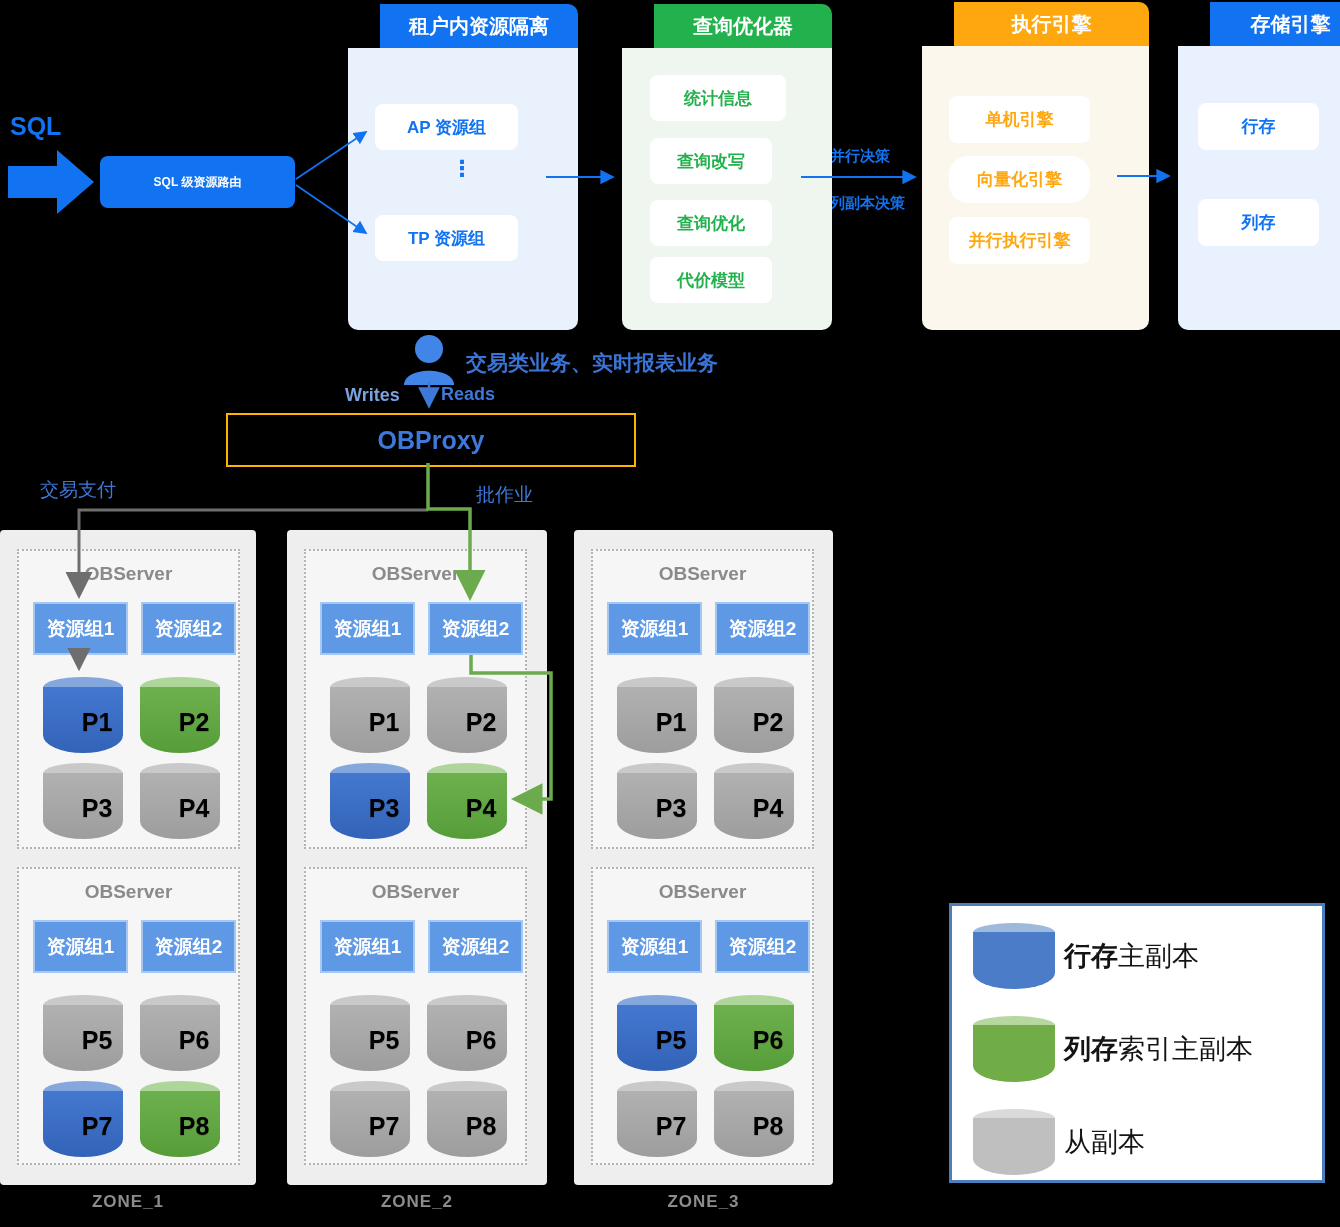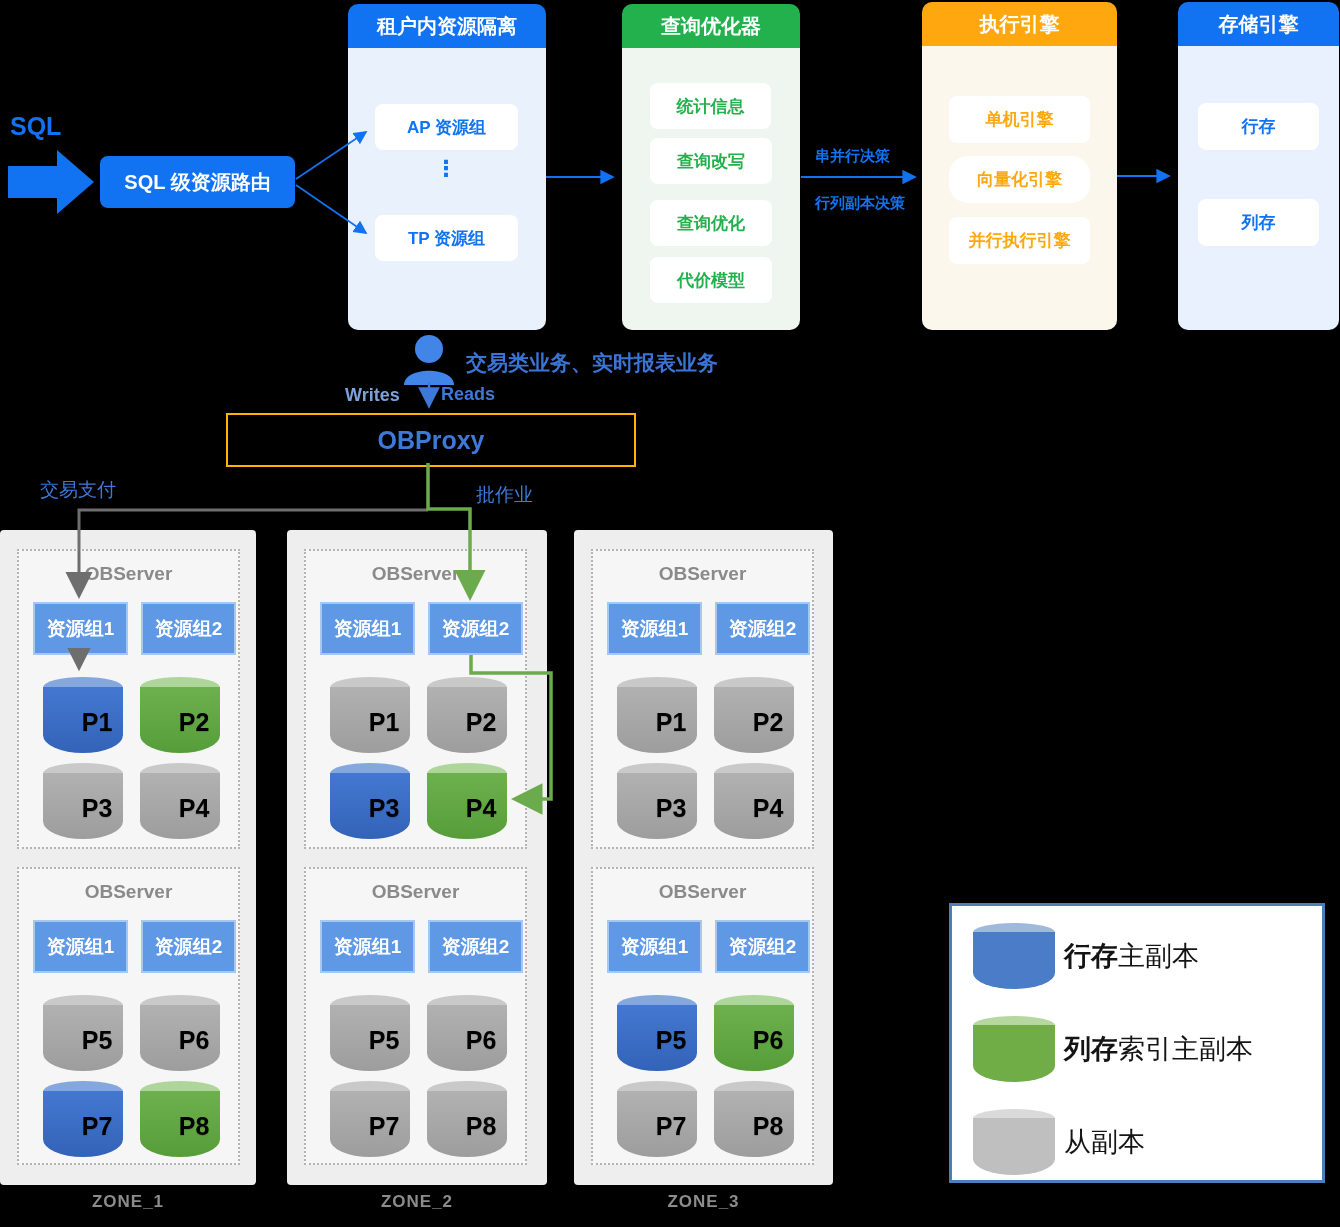--- a/index.html
+++ b/index.html
@@ -1,38 +1,38 @@
 <!DOCTYPE html>
 <html><head>
 <meta charset="utf-8">
 <style>
   html,body{margin:0;padding:0;background:#000;}
   #stage{position:relative;width:1340px;height:1227px;background:#000;overflow:hidden;
          font-family:"Liberation Sans","DejaVu Sans",sans-serif;}
 
   
-  .panel{position:absolute;border-radius:10px;overflow:hidden;}
+  .panel{position:absolute;border-radius:10px;overflow:hidden;padding-left:32px;}
   .panel-header{height:44px;display:flex;align-items:center;justify-content:center;
                 color:#fff;font-size:20px;font-weight:bold;}
   .panel-body{position:absolute;top:44px;left:0;right:0;bottom:0;}
   .theme-blue  .panel-header{background:#1173f1;} .theme-blue  .panel-body{background:#e9f1fd;}
   .theme-green .panel-header{background:#23b14d;} .theme-green .panel-body{background:#eff6ef;}
   .theme-orange .panel-header{background:#ffa70f;} .theme-orange .panel-body{background:#fbf7ed;}
   .theme-blue2 .panel-header{background:#1173f1;} .theme-blue2 .panel-body{background:#e8f1fd;}
   .panel-item{position:absolute;background:#fff;border-radius:8px;display:flex;
               align-items:center;justify-content:center;font-size:17px;font-weight:600;}
   .theme-blue .panel-item,.theme-blue2 .panel-item{color:#1173f1;text-align:center;}
   .theme-green .panel-item{color:#23b14d;}
   .theme-orange .panel-item{color:#ffa70f;}
   .panel-ellipsis{position:absolute;left:0;right:0;text-align:center;color:#1173f1;
                   font-size:22px;font-weight:bold;letter-spacing:2px;}
 
   .router-box{position:absolute;left:100px;top:156px;width:195px;height:52px;background:#1173f1;
               border-radius:8px;display:flex;align-items:center;justify-content:center;
-              color:#fff;font-size:20px;font-weight:bold;}
+              color:#fff;font-size:12px;font-weight:bold;}
   .sql-label{position:absolute;left:10px;top:112px;color:#1173f1;font-size:25px;font-weight:bold;}
   .decision-label{position:absolute;left:815px;color:#1173f1;font-size:15px;font-weight:bold;}
 
   
   .user-caption{position:absolute;left:466px;top:349px;color:#3a74d6;font-size:21px;font-weight:bold;}
   .writes-label{position:absolute;left:345px;top:385px;color:#7aa2dd;font-size:18px;font-weight:bold;}
   .reads-label{position:absolute;left:441px;top:384px;color:#3e78d8;font-size:18px;font-weight:bold;}
   .obproxy-box{position:absolute;left:226px;top:413px;width:406px;height:50px;border:2px solid #ffb400;
                display:flex;align-items:center;justify-content:center;color:#3e78d8;
                font-size:25px;font-weight:bold;background:transparent;}
@@ -103,21 +103,21 @@
         <div class="panel-header">租户内资源隔离</div>
         <div class="panel-body">
           <div class="panel-item" style="left: 27px; top: 56px; width: 143px; height: 46px;">AP 资源组</div>
           <div class="panel-item" style="left: 27px; top: 167px; width: 143px; height: 46px;">TP 资源组</div>
           <div class="panel-ellipsis" style="top: 108px;">⋮</div>
         </div>
       </div>
       <div class="panel theme-green" style="left: 622px; top: 4px; width: 178px; height: 326px;">
         <div class="panel-header">查询优化器</div>
         <div class="panel-body">
-          <div class="panel-item" style="left: 28px; top: 35px; width: 121px; height: 46px;">统计信息</div>
+          <div class="panel-item" style="left: 28px; top: 27px; width: 136px; height: 46px;">统计信息</div>
           <div class="panel-item" style="left: 28px; top: 90px; width: 122px; height: 46px;">查询改写</div>
           <div class="panel-item" style="left: 28px; top: 152px; width: 122px; height: 46px;">查询优化</div>
           <div class="panel-item" style="left: 28px; top: 209px; width: 122px; height: 46px;">代价模型</div>
         </div>
       </div>
       <div class="panel theme-orange" style="left: 922px; top: 2px; width: 195px; height: 328px;">
         <div class="panel-header">执行引擎</div>
         <div class="panel-body">
           <div class="panel-item" style="left: 27px; top: 50px; width: 141px; height: 47px;">单机引擎</div>
           <div class="panel-item" style="left: 27px; top: 110px; width: 141px; height: 47px; border-radius: 19px;">向量化引擎</div>

